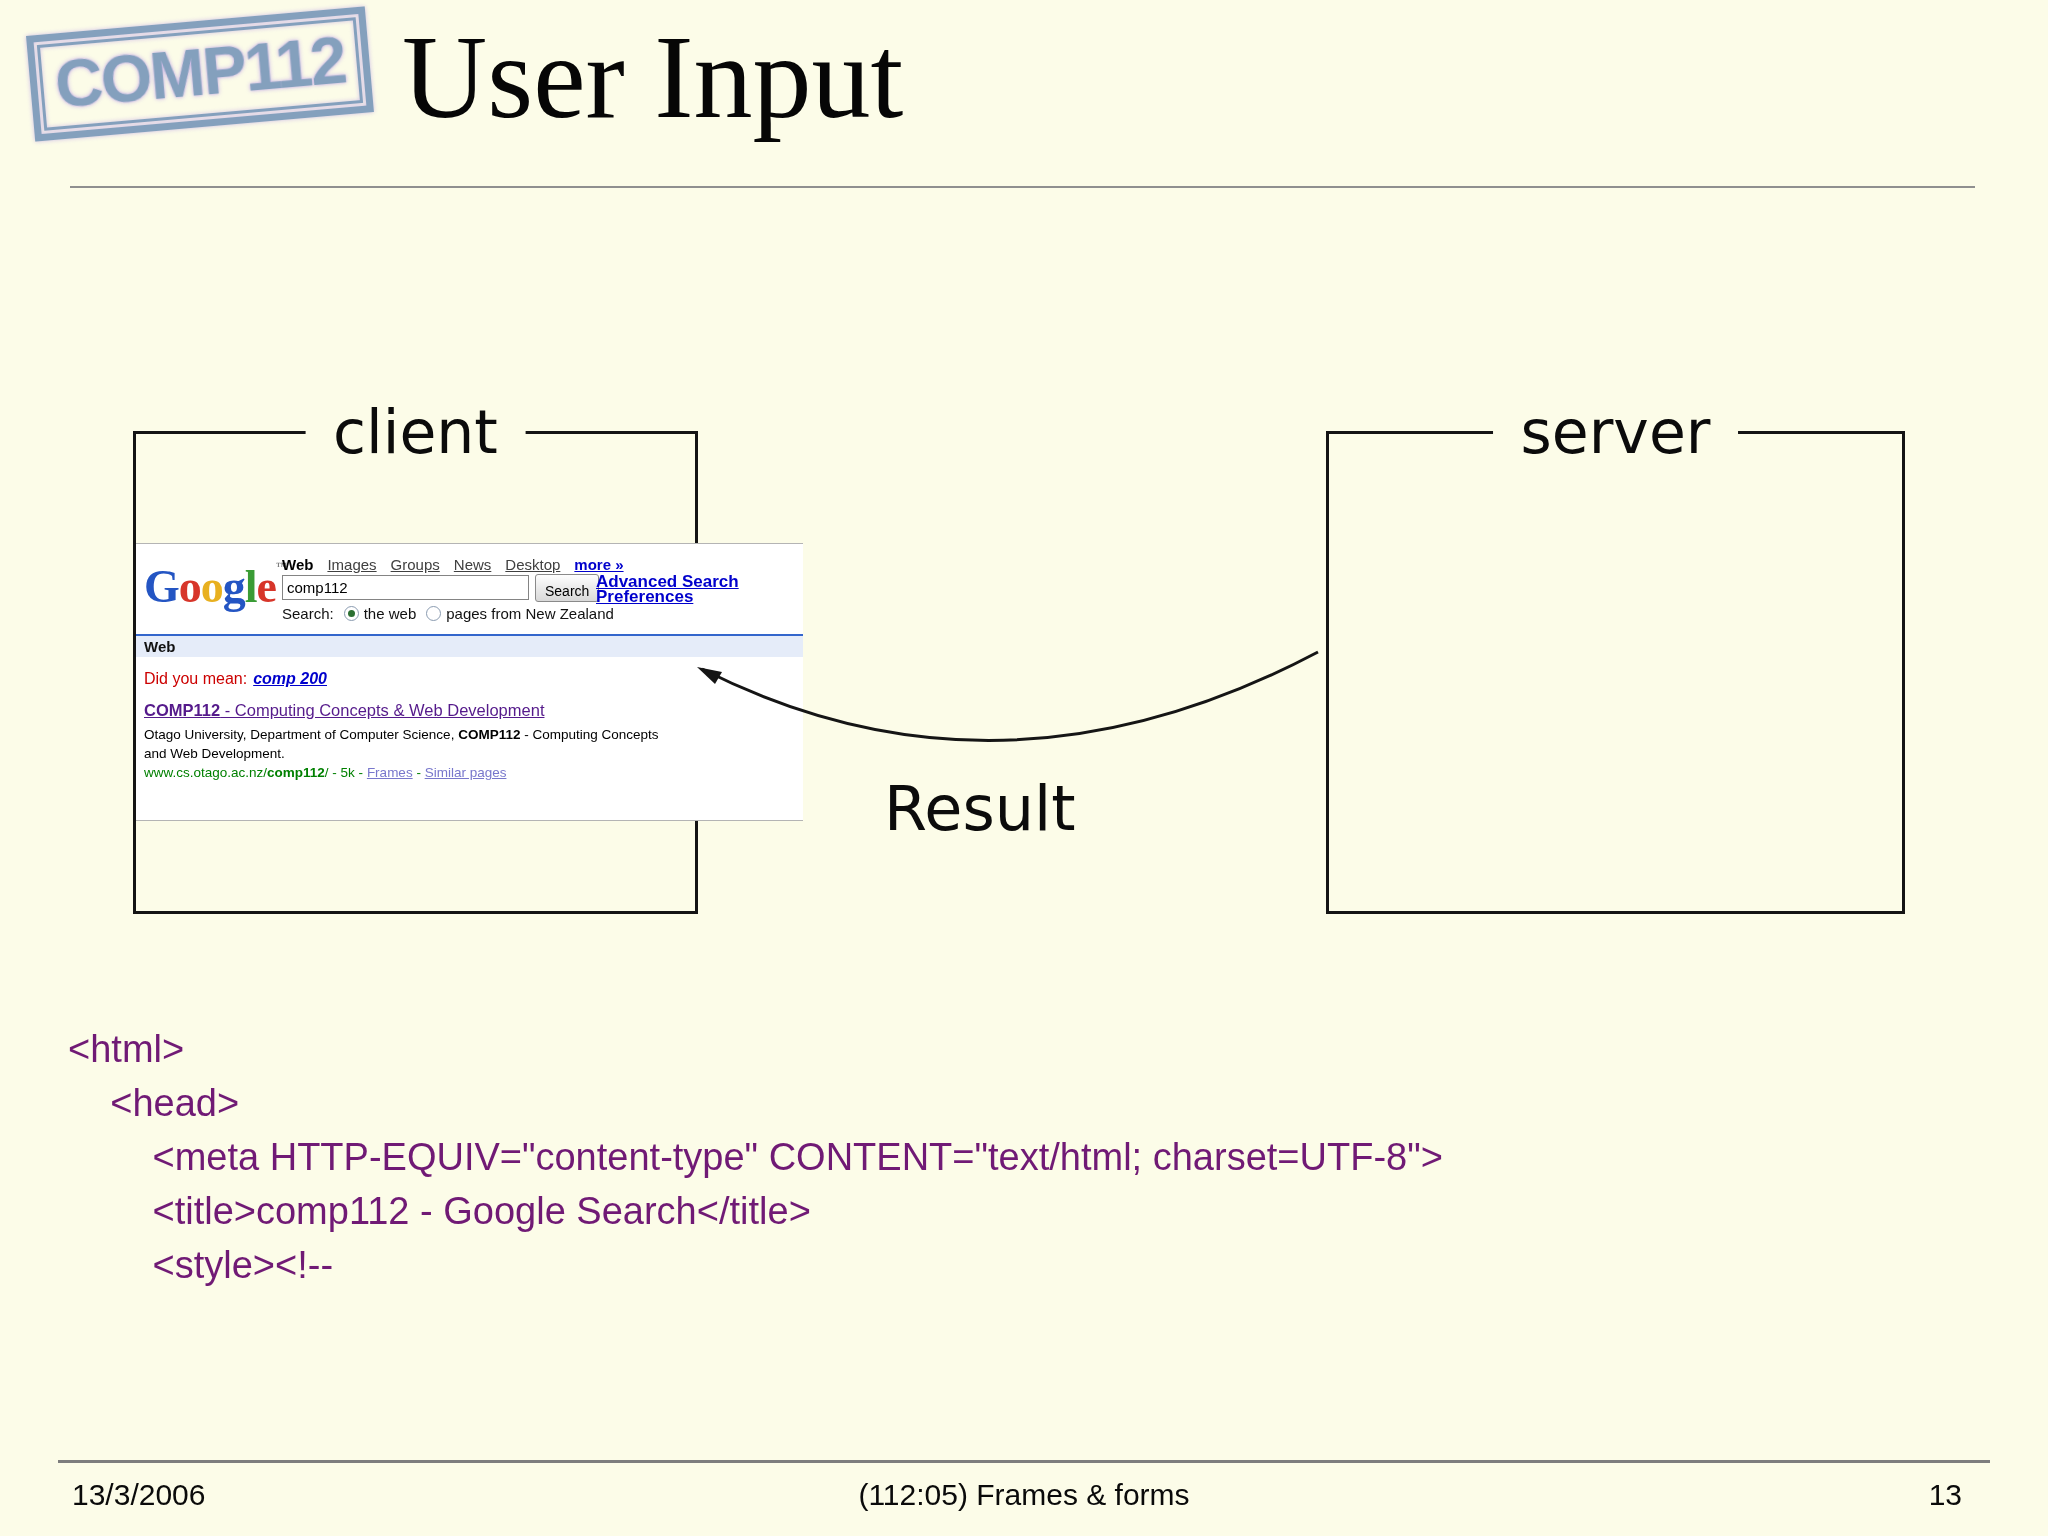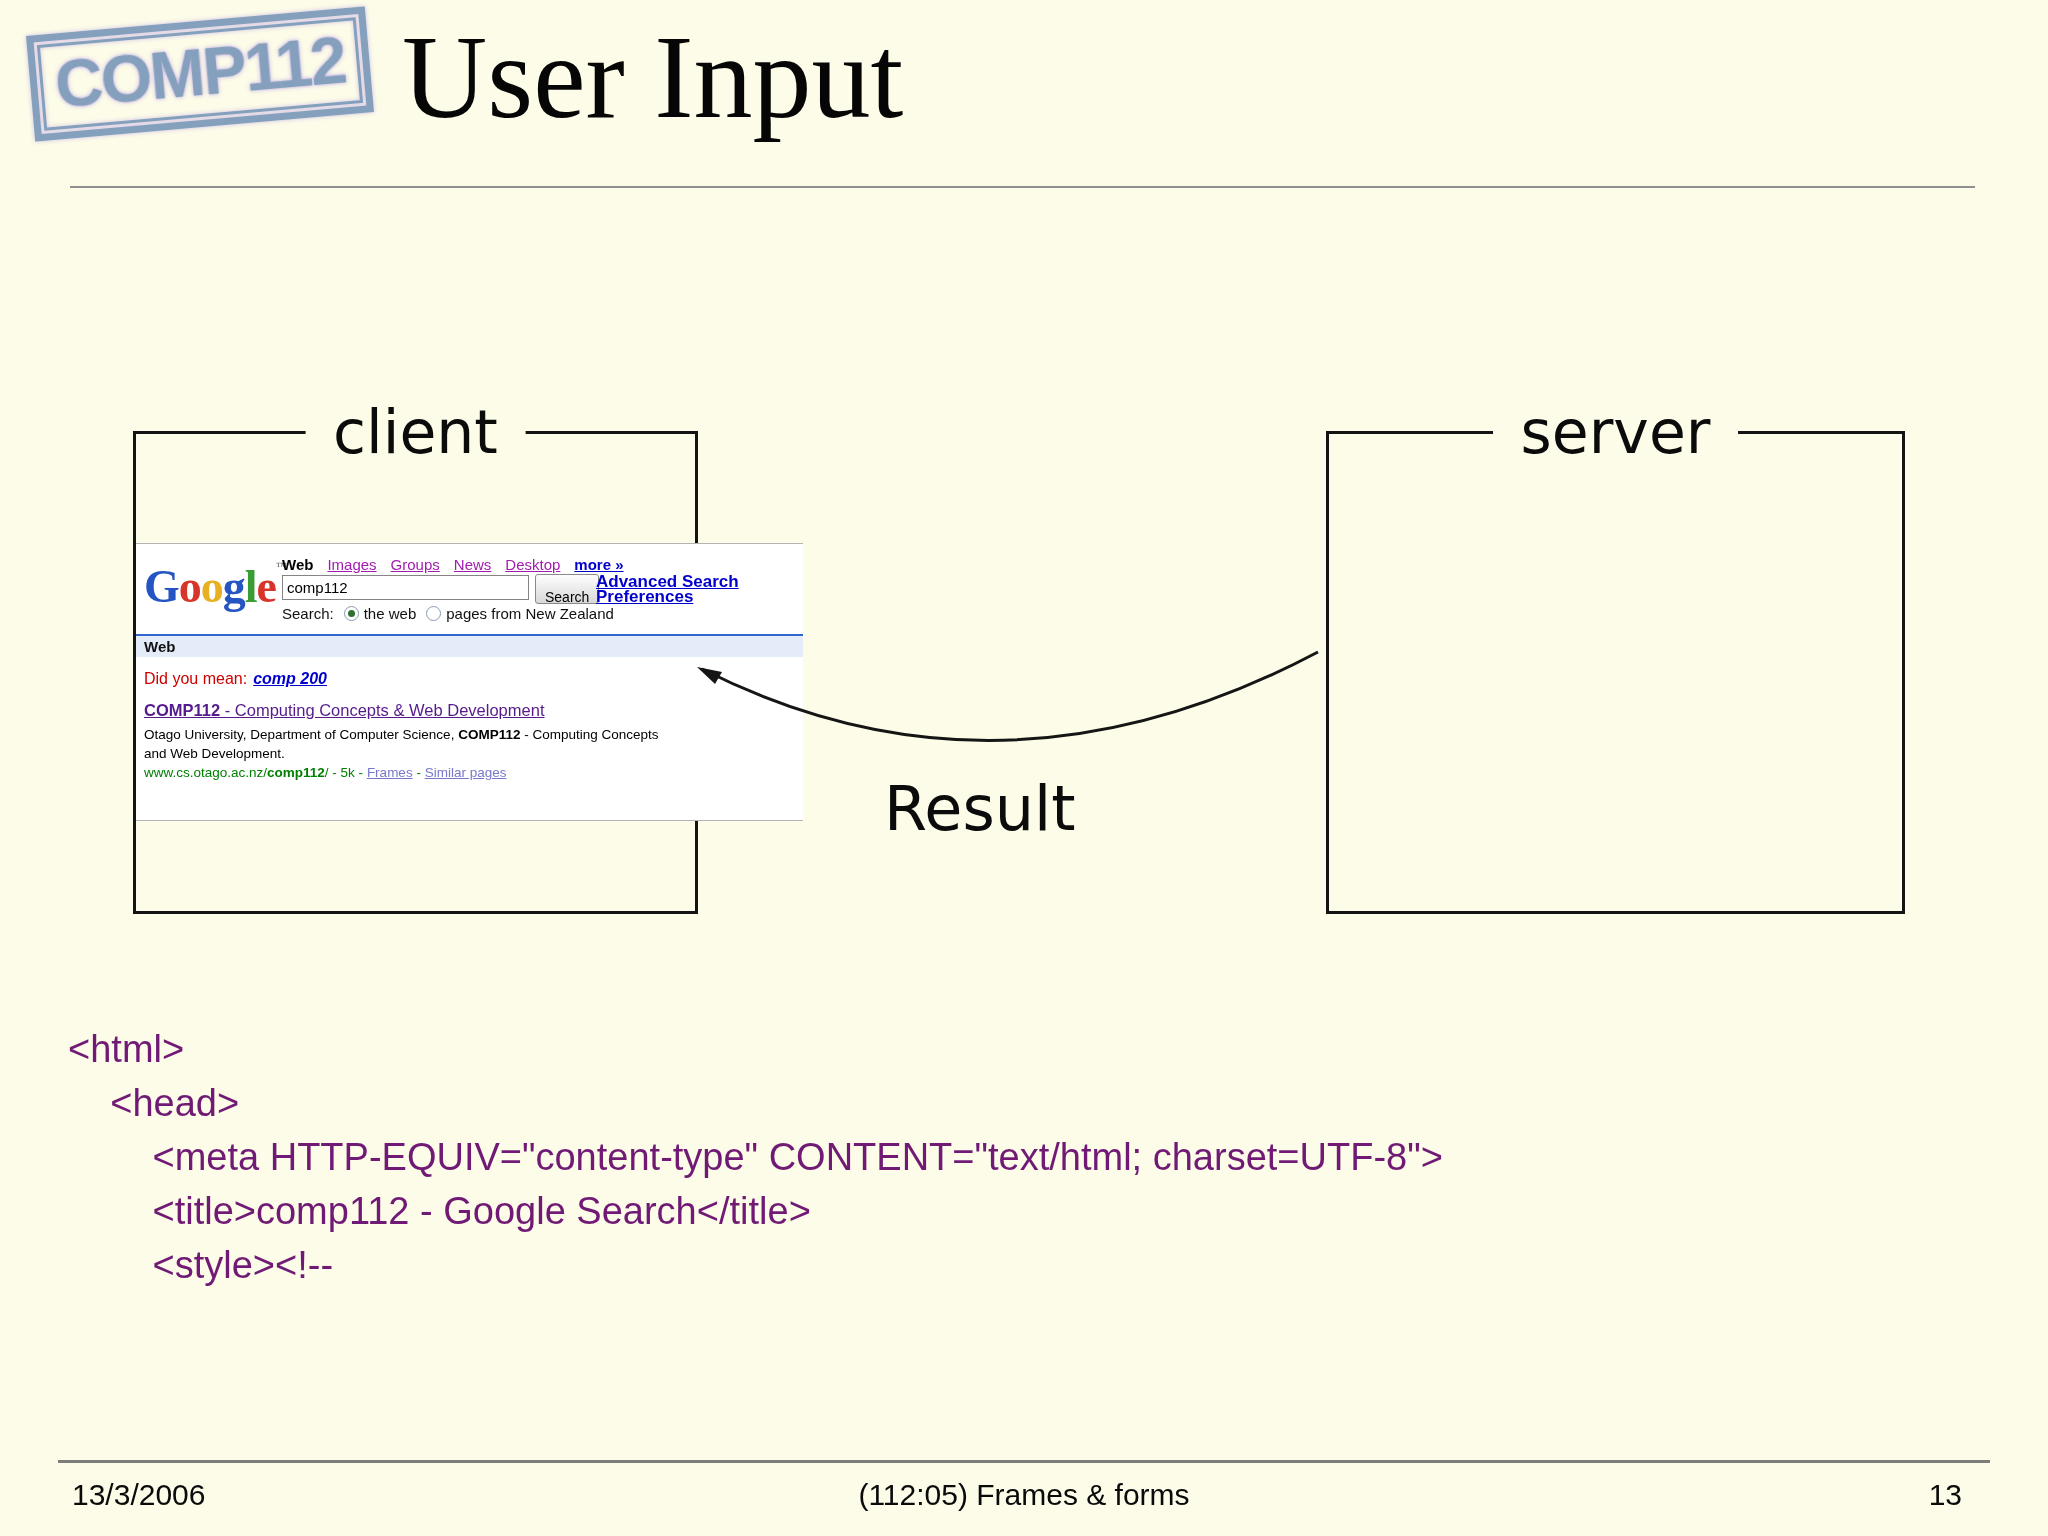--- a/index.html
+++ b/index.html
@@ -55,29 +55,29 @@
     position:absolute; left:8px; top:16px;
     font-family:"Liberation Serif", serif; font-weight:bold; font-size:46px;
     letter-spacing:-1px; white-space:nowrap;
   }
   #glogo .tm{font-size:11px; vertical-align:top; color:#777; letter-spacing:0;}
   .g-blue{color:#2455c3}.g-red{color:#d7352a}.g-yel{color:#e8b020}.g-grn{color:#3a9c35}
   #gnav{
     position:absolute; left:146px; top:12px; font-size:15px; white-space:nowrap;
   }
   #gnav .sel{font-weight:bold; color:#000; margin-right:14px;}
-  #gnav a{color:#a21caf; text-decoration:underline; margin-right:14px;}
+  #gnav a{color:#404040; text-decoration:underline; margin-right:14px;}
   #gnav .more{font-weight:bold; color:#0000cc; text-decoration:underline;}
   #ginput{
     position:absolute; left:146px; top:31px; width:247px; height:25px;
     border:1px solid #848484; font-size:15px; padding:0 4px;
     box-sizing:border-box; background:#fff; font-family:"Liberation Sans",sans-serif;
   }
   #gbtn{
-    position:absolute; left:399px; top:30px; height:28px; padding:14px 9px;
+    position:absolute; left:399px; top:30px; height:28px; padding:8px 9px;
     font-size:14px; color:#000;
     background:linear-gradient(#fefefe,#d8d8d8); border:1px solid #8a8a8a;
     border-radius:3px; font-family:"Liberation Sans",sans-serif;
   }
   #gadv{
     position:absolute; left:440px; top:30px; font-size:17px; line-height:15px;margin-left:20px;
   }
   #gadv a{display:block; color:#0000cc; text-decoration:underline; font-weight:bold;}
   #gscope{
     position:absolute; left:146px; top:61px; font-size:15px;

